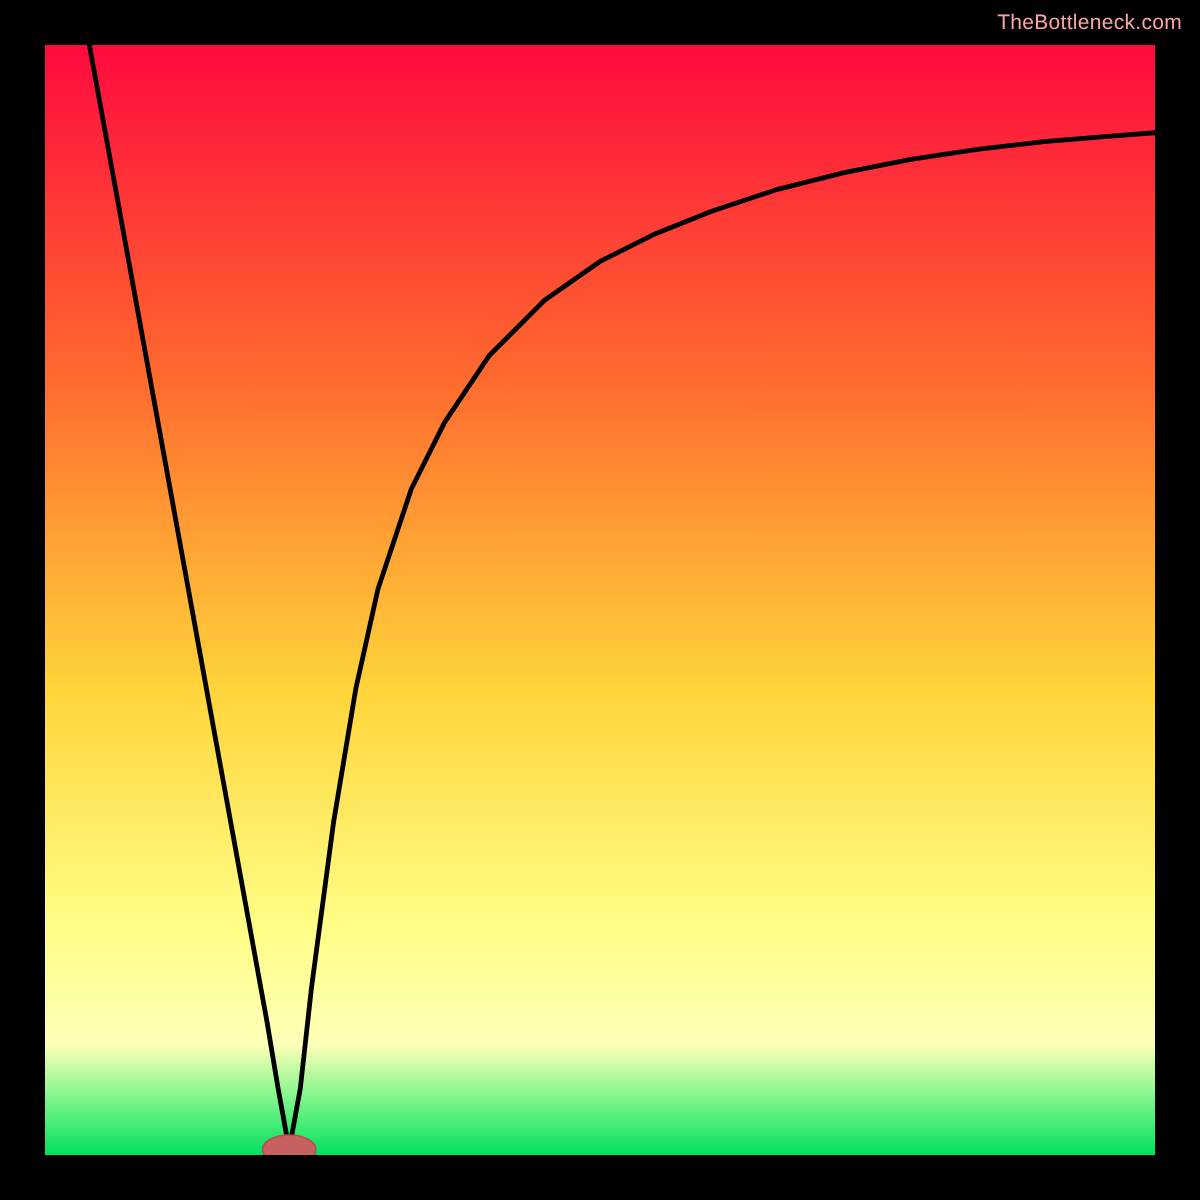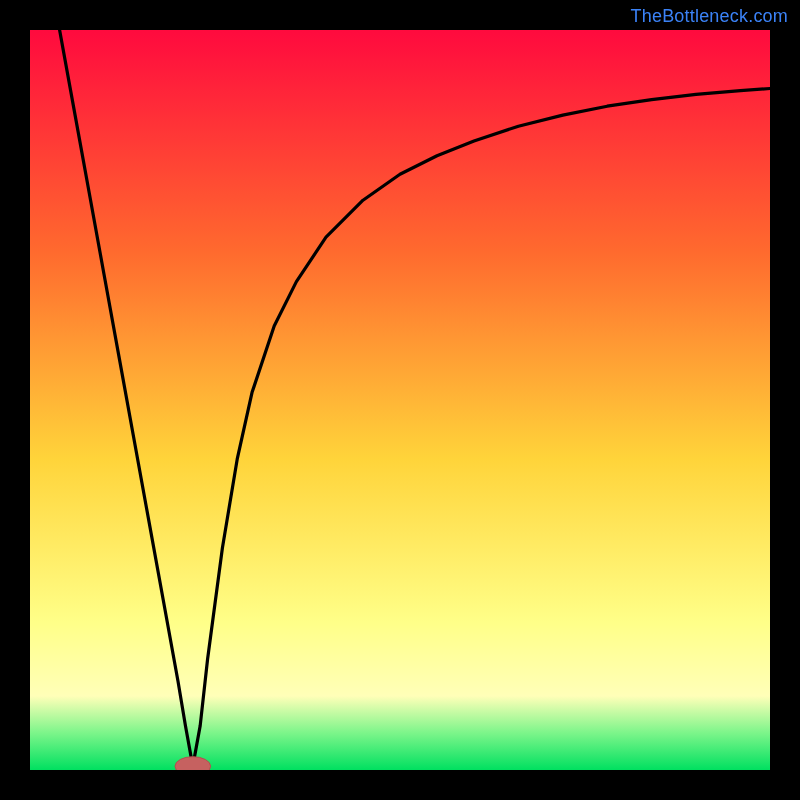--- a/index.html
+++ b/index.html
@@ -16,22 +16,22 @@
     left: 30px;
     top: 30px;
     width: 740px;
     height: 740px;
     background: #000;
   }
   .watermark {
     position: absolute;
     top: 6px;
     right: 12px;
-    color: #3b82f6;
-    font-size: 18px;
+    color: #fca5a5;
+    font-size: 14px;
     font-weight: 500;
     letter-spacing: 0.2px;
     z-index: 10;
   }
   svg {
     display: block;
   }
 </style>
 </head>
 <body>

